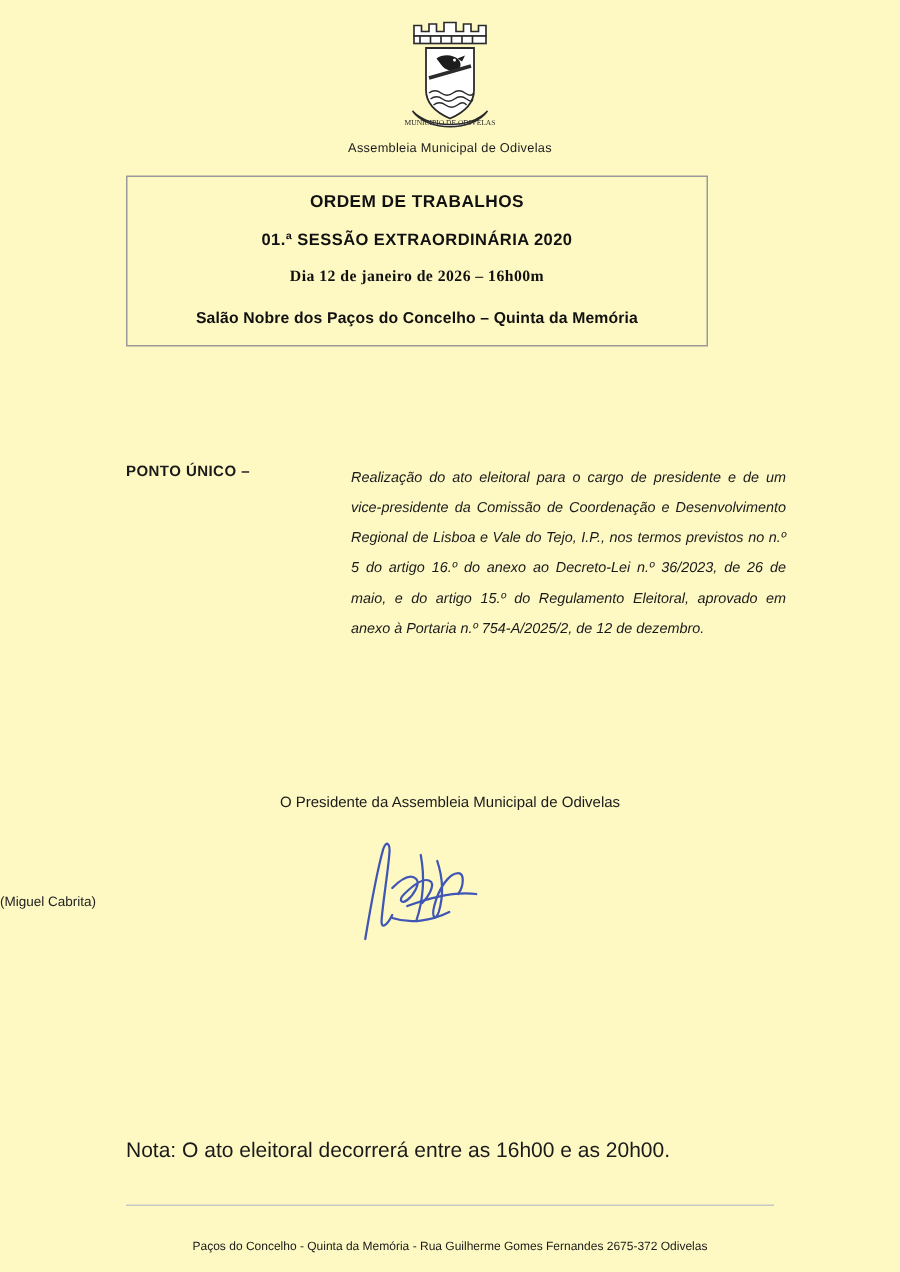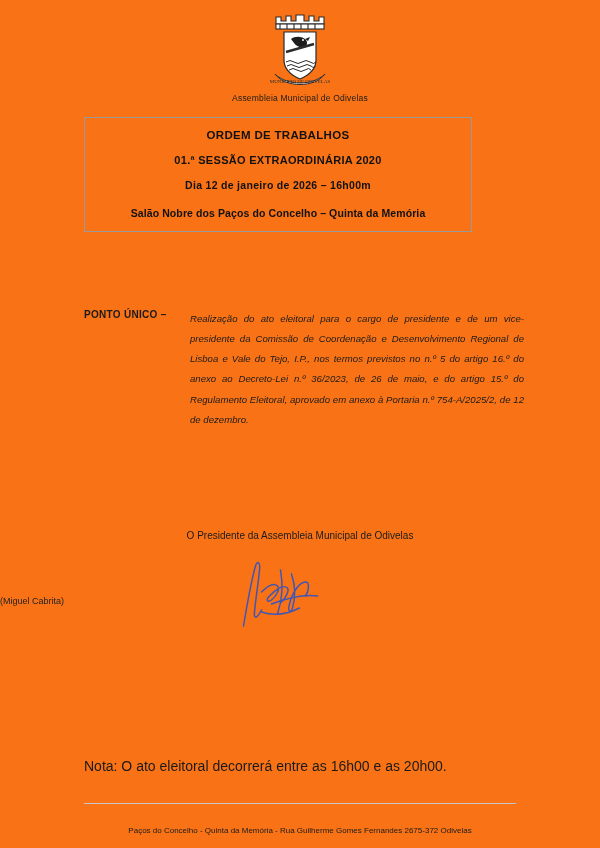--- a/index.html
+++ b/index.html
@@ -12,21 +12,21 @@
     height: 848px;
     position: relative;
     font-family: "Liberation Sans", sans-serif;
     color: #1a1a1a;
     overflow: hidden;
   }
   .page {
     position: relative;
     width: 600px;
     height: 848px;
-    background: #f97316;
+    background: #fef9c3;
   }
 
   
   .crest-wrap {
     position: absolute;
     top: 8px;
     left: 0;
     right: 0;
     text-align: center;
   }
@@ -60,36 +60,37 @@
     text-align: center;
   }
   .title-line {
     font-size: 11.5px;
     font-weight: bold;
     letter-spacing: .3px;
     margin: 0 0 13px 0;
     color: #111;
   }
   .title-line.l2 { font-size: 11px; margin-bottom: 13px; }
-  .title-line.l3 { font-size: 10.5px; margin-bottom: 16px; }
+  .title-line.l3 { font-size: 10.5px; margin-bottom: 16px; font-family: Liberation Serif, serif; }
   .title-line.l4 {
     font-size: 10.5px;
     font-weight: bold;
     margin-bottom: 0;
     letter-spacing: .1px;
   }
 
   
   .item {
     position: absolute;
     left: 84px;
     top: 309px;
     width: 440px;
     display: flex;
     align-items: flex-start;
+    gap: 44px;
   }
   .item-label {
     font-size: 10px;
     font-weight: bold;
     letter-spacing: .3px;
     white-space: nowrap;
     width: 106px;
     flex: 0 0 106px;
     padding-top: 0px;
   }

